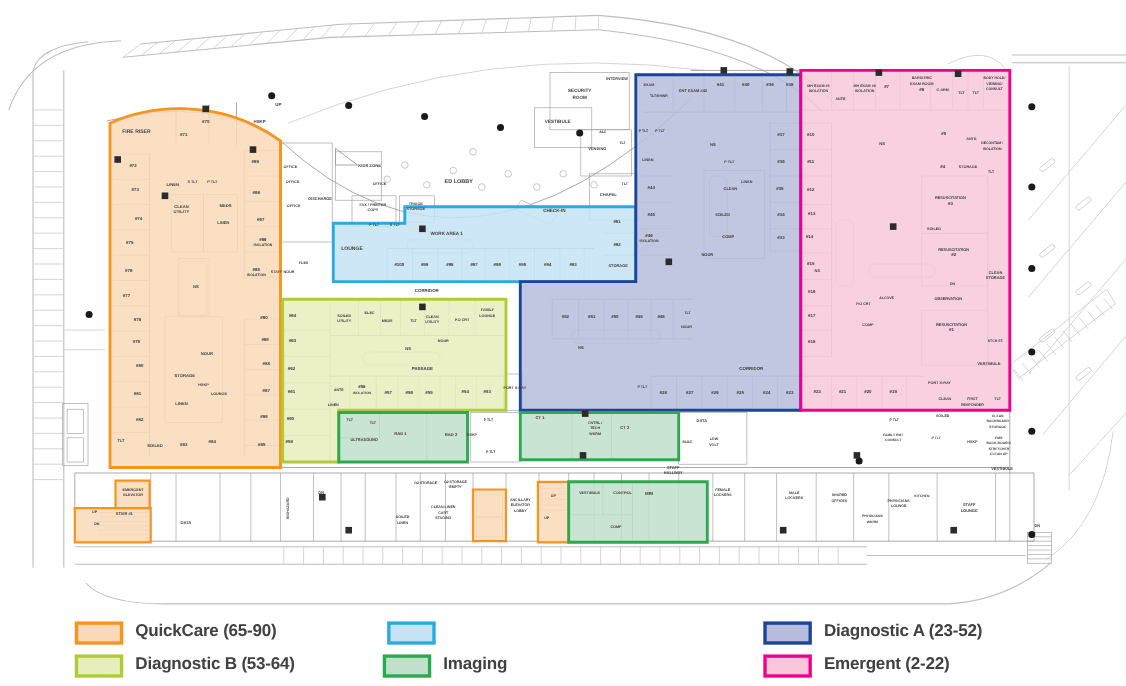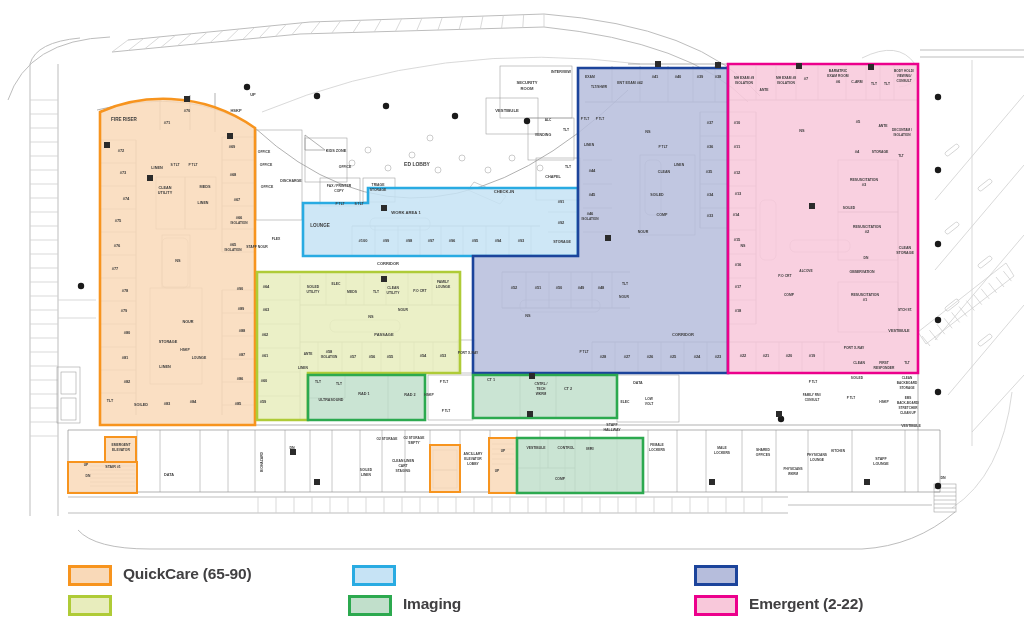--- a/index.html
+++ b/index.html
@@ -717,23 +717,25 @@
   <div>
     <div class="legend-item" style="left:68px;top:565px">
       <span class="legend-swatch" style="background: rgb(249, 217, 184); border-color: rgb(247, 148, 30);"></span>
       <span class="legend-label">QuickCare (65-90)</span>
     </div>
     <div class="legend-item" style="left:352px;top:565px">
       <span class="legend-swatch" style="background: rgb(198, 227, 245); border-color: rgb(41, 171, 226);"></span>
     </div>
     <div class="legend-item" style="left:694px;top:565px">
       <span class="legend-swatch" style="background: rgb(182, 189, 220); border-color: rgb(28, 68, 155);"></span>
+      <span class="legend-label">Diagnostic A (23-52)</span>
     </div>
     <div class="legend-item" style="left:68px;top:595px">
       <span class="legend-swatch" style="background: rgb(232, 237, 189); border-color: rgb(175, 203, 55);"></span>
+      <span class="legend-label">Diagnostic B (53-64)</span>
     </div>
     <div class="legend-item" style="left:348px;top:595px">
       <span class="legend-swatch" style="background: rgb(193, 223, 203); border-color: rgb(44, 169, 79);"></span>
       <span class="legend-label">Imaging</span>
     </div>
     <div class="legend-item" style="left:694px;top:595px">
       <span class="legend-swatch" style="background: rgb(248, 200, 218); border-color: rgb(236, 0, 140);"></span>
       <span class="legend-label">Emergent (2-22)</span>
     </div>
   </div>

